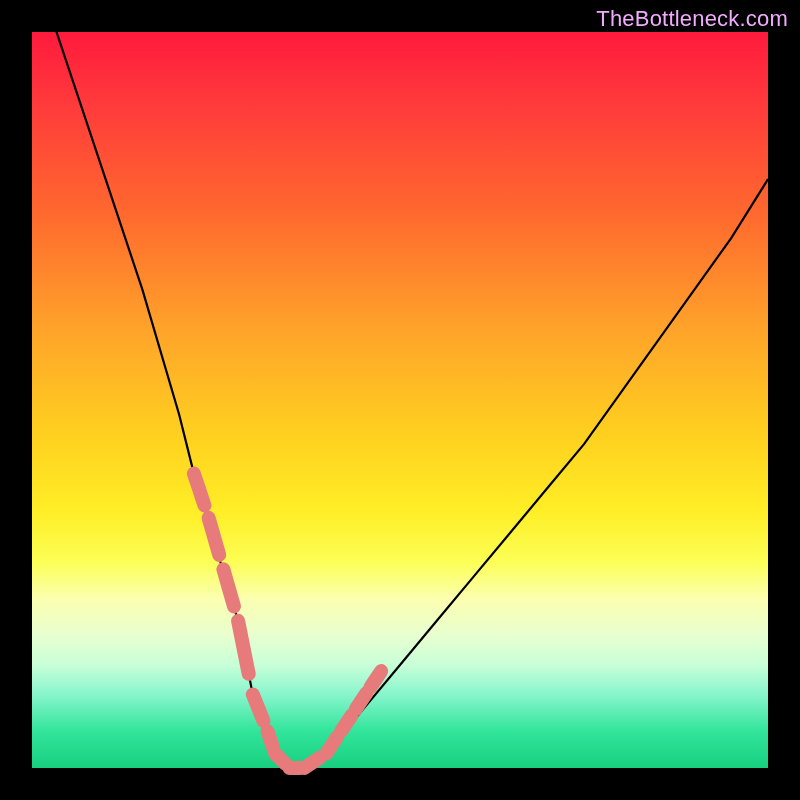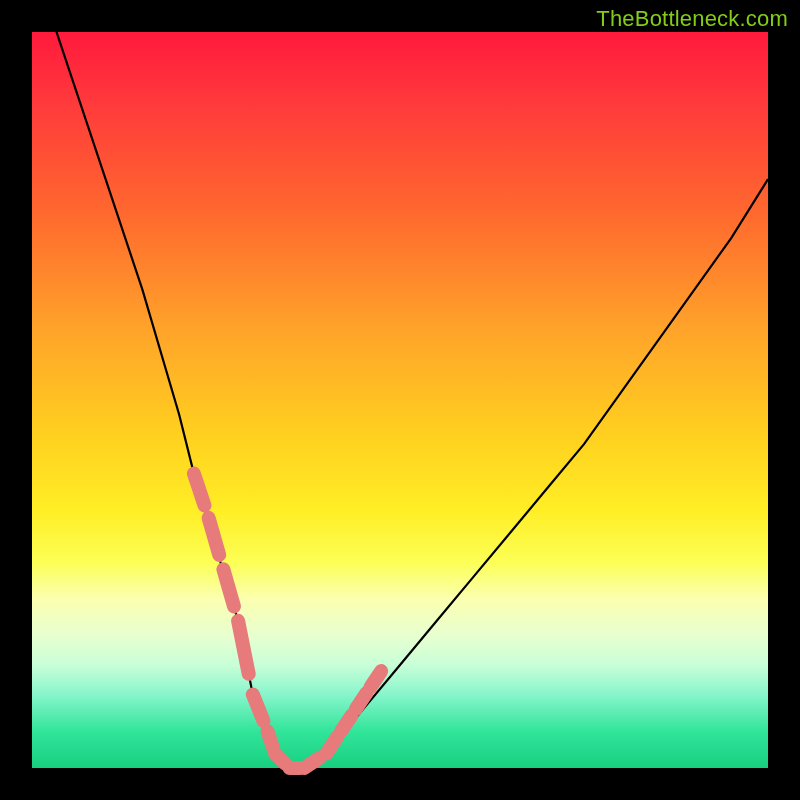--- a/index.html
+++ b/index.html
@@ -37,21 +37,21 @@
       #e8ffd0 82%,
       #c8ffd8 86%,
       #88f5cc 90%,
       #31e59a 95%,
       #18cf7f 100%);
   }
   .watermark {
     position: absolute;
     top: 6px;
     right: 12px;
-    color: #84cc16;
+    color: #f0abfc;
     font-size: 22px;
     font-weight: 500;
     letter-spacing: 0.2px;
     user-select: none;
   }
   svg.curve {
     position: absolute;
     left: 0;
     top: 0;
     width: 736px;

